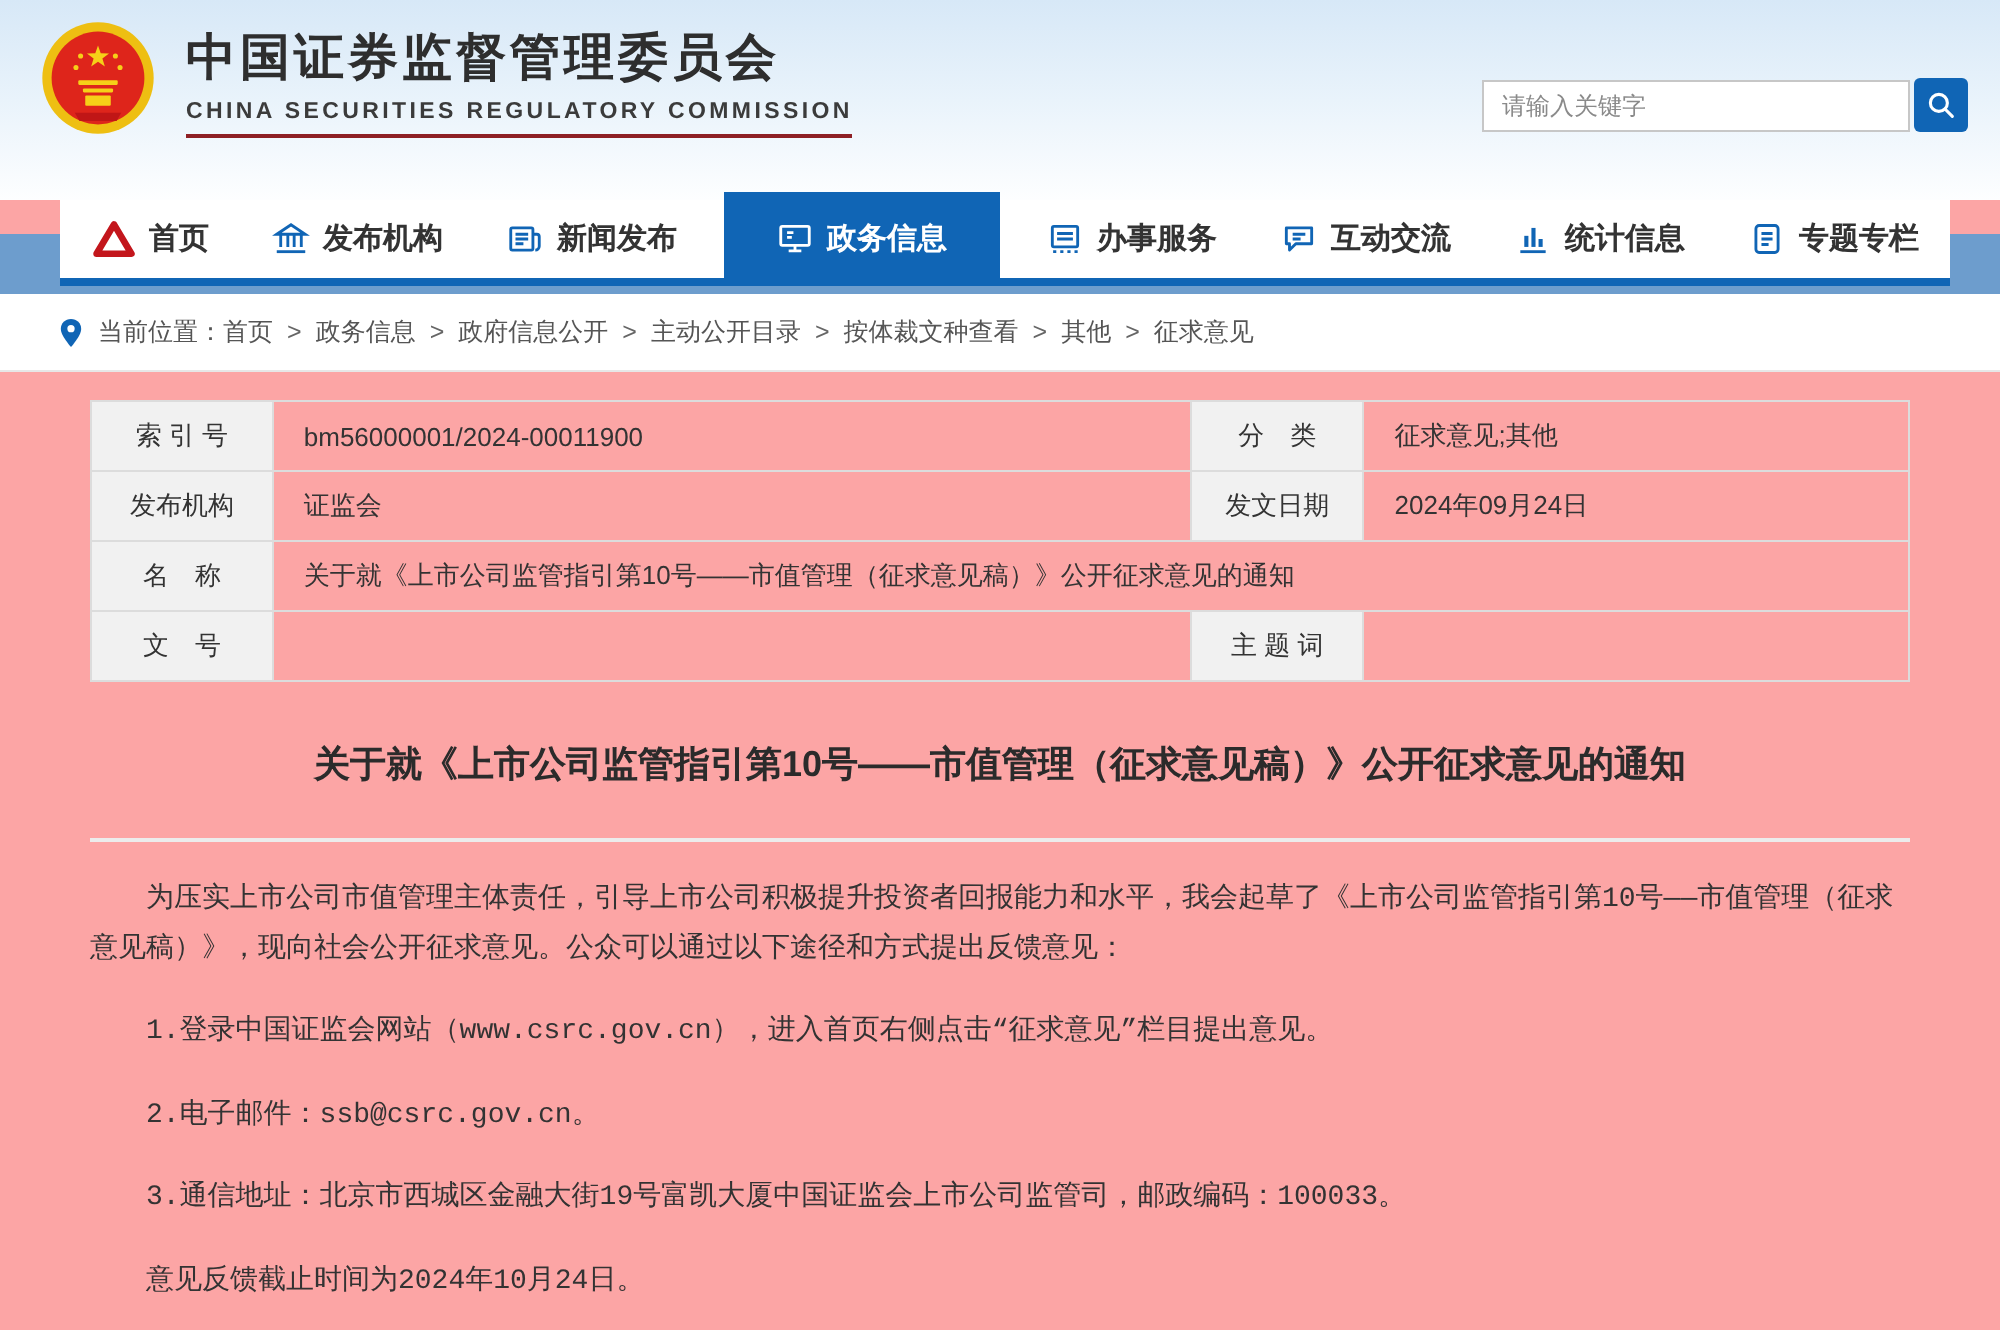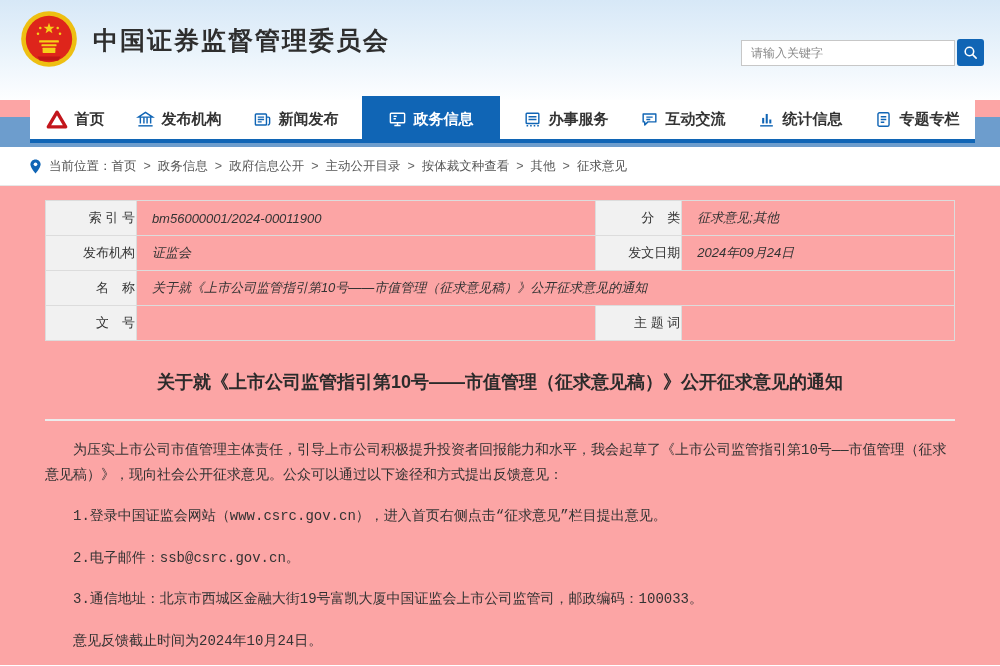--- a/index.html
+++ b/index.html
@@ -36,22 +36,22 @@
   .breadcrumb { height:39px; display:flex; align-items:center; padding-left:29px; font-size:12.5px;
                 color:#555; border-bottom:1px solid #e7e7e7; background:#fff; }
   .breadcrumb .pin { display:flex; margin-right:7px; }
   .crumb { cursor:pointer; }
   .sep { margin:0 7px; color:#666; }
 
   
   .content { padding:14px 45px 0 45px; }
   table.info { width:100%; border-collapse:collapse; font-size:13px; color:#333; table-layout:fixed; }
   table.info td { border:1px solid #dcdcdc; height:35px; }
-  td.lbl { background:#f1f1f1; text-align:right; }
-  td.val { padding:0 15px;font-style:italic; }
+  td.lbl { background:#f1f1f1; text-align:center; }
+  td.val { padding:0 15px; }
 
   .article-title { margin-top:29px; text-align:center; font-size:18px; font-weight:bold; color:#2b2b2b; }
   .divider { margin-top:25px; border-top:2px solid #ececec; height:0; }
   .body-text { margin-top:9px;font-family:Liberation Mono, monospace; }
   .body-text p { font-size:14px; color:#333; line-height:1.75; text-indent:2em; margin:17px 0; }
 </style>
 </head>
 <body>
 
 <div class="page">
@@ -68,20 +68,21 @@
           <circle cx="31" cy="41" r="2.2" fill="#f6d018"></circle>
           <circle cx="69" cy="41" r="2.2" fill="#f6d018"></circle>
           <rect x="33" y="52" width="34" height="4" rx="1" fill="#f6d018"></rect>
           <rect x="37" y="59" width="26" height="3.5" rx="1" fill="#f6d018"></rect>
           <rect x="39" y="65" width="22" height="9" rx="1" fill="#f6d018"></rect>
           <path d="M30 80 H70 L66 87 H34 Z" fill="#c01616"></path>
         </svg>
       </span>
       <span>
         <div class="brand-cn">中国证券监督管理委员会</div>
+        <div class="brand-en">CHINA SECURITIES REGULATORY COMMISSION</div>
       </span>
     </div>
     <div class="search">
       <input type="text" placeholder="请输入关键字" style="">
       <button class="search-btn">
         <span style="display:flex">
           <svg width="17" height="17" viewBox="0 0 24 24">
             <circle cx="10.5" cy="10.5" r="6" fill="none" stroke="#fff" stroke-width="2.2"></circle>
             <path d="M15 15 L20 20" stroke="#fff" stroke-width="2.2" stroke-linecap="round"></path>
           </svg>

